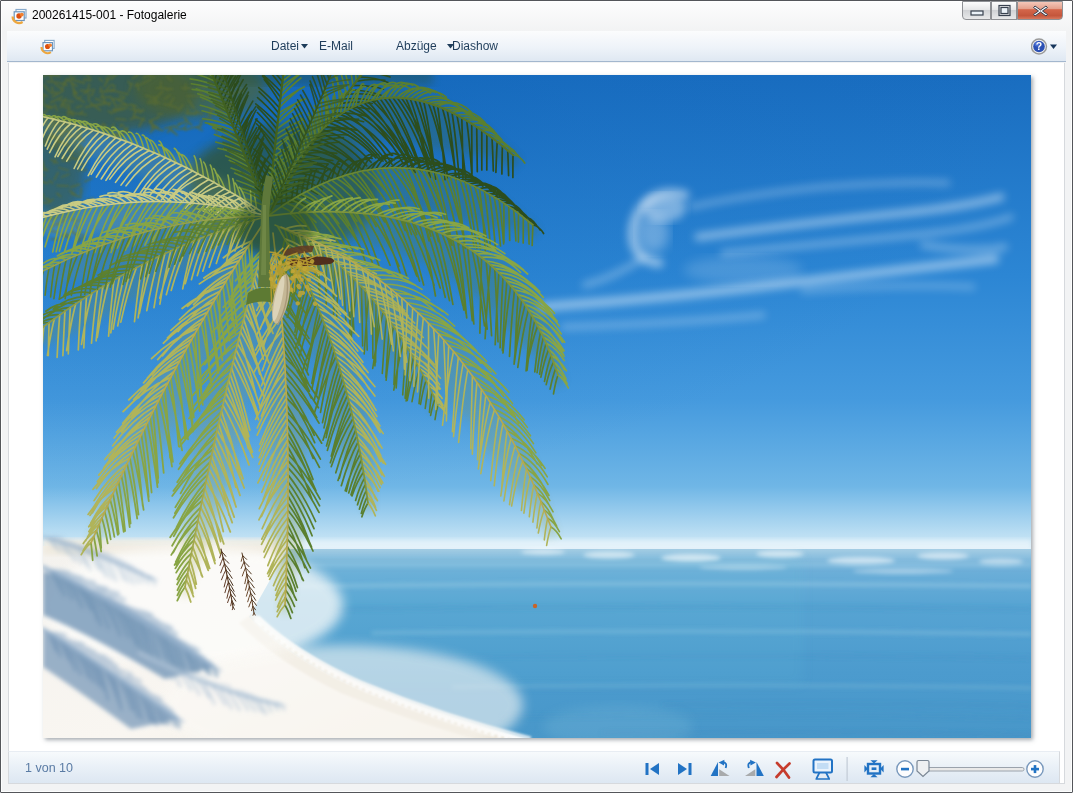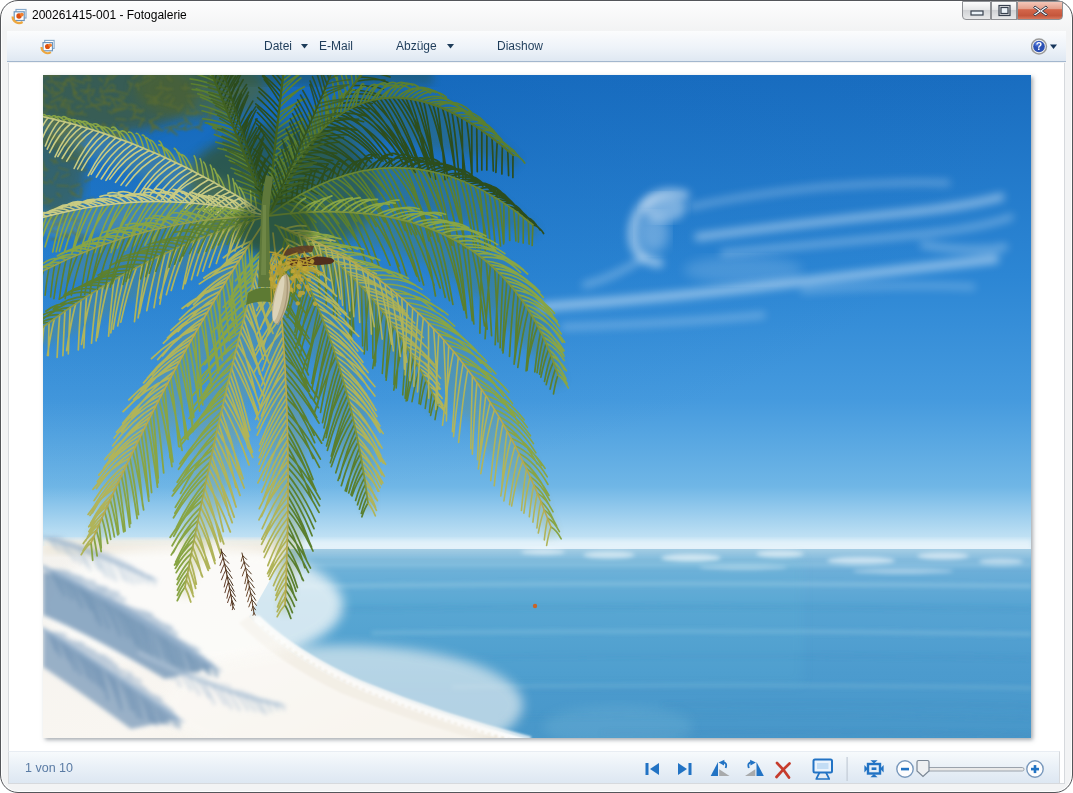--- a/index.html
+++ b/index.html
@@ -1,15 +1,15 @@
 <!DOCTYPE html>
 <html><head><meta charset="utf-8"><title>Fotogalerie</title><style>
 html,body{margin:0;padding:0;background:#fff;width:1073px;height:793px;overflow:hidden}
 *{box-sizing:border-box;font-family:"Liberation Sans",sans-serif}
-.win{position:absolute;left:0;top:0;width:1073px;height:793px;border-radius:18px;
+.win{position:absolute;left:0;top:0;width:1073px;height:793px;border-radius:1px;
  background:linear-gradient(#fdfdfd,#f2f3f4 30px);border:1px solid #54565a;
  box-shadow:inset 0 0 0 1px rgba(255,255,255,0.85)}
 .titlebar{position:absolute;left:0;top:0;width:100%;height:30px;}
 .tico{position:absolute;left:10px;top:7px}
 .ttxt{position:absolute;left:31px;top:7px;font-size:12px;color:#000}
 .btn{position:absolute;top:0;height:19px;border:1px solid #8e9094;background:linear-gradient(#fdfdfd,#e6e7e8 45%,#cfd1d4 46%,#e8e9ea);}
 .btn.min{right:81px;width:29px;border-radius:0 0 0 4px}
 .btn.max{right:55px;width:26px}
 .btn.cls{right:9px;width:46px;border-radius:0 0 4px 0;
  background:linear-gradient(#f3c7b9,#e4a08c 40%,#d4664a 45%,#c4563c 80%,#d8775c)}
@@ -45,30 +45,30 @@
         </svg></div>
  </div>
  <div class="menubar">
    <svg style="position:absolute;left:33px;top:8px" width="16" height="16" viewBox="0 0 17 17">
     <rect x="5" y="1.5" width="10" height="8.5" fill="#fff" stroke="#88aacc" stroke-width="1.2"></rect>
     <rect x="3.2" y="3.8" width="10" height="8.7" fill="#fdfdfd" stroke="#6c94bc" stroke-width="1.2"></rect>
     <circle cx="8" cy="8" r="2.7" fill="#dd5010"></circle>
         <circle cx="10.8" cy="6.6" r="1.9" fill="#f08030"></circle>
     <path d="M1.6,8.5 a6.5,6.5 0 0,0 10,5.5" stroke="#eda73f" stroke-width="2.2" fill="none"></path>
    </svg>
-   <span class="mi" style="left:257px">Datei</span>
+   <span class="mi" style="left:264px">Datei</span>
    <svg class="mi" style="left:294px;top:13px" width="7" height="5">
         <path d="M0,0 h7 l-3.5,4.5 Z" fill="#1e3c5a"></path>
       </svg>
    <span class="mi" style="left:312px">E-Mail</span>
    <span class="mi" style="left:389px">Abzüge</span>
    <svg class="mi" style="left:440px;top:13px" width="7" height="5">
         <path d="M0,0 h7 l-3.5,4.5 Z" fill="#1e3c5a"></path>
       </svg>
-   <span class="mi" style="left:490px">Diashow</span>
+   <span class="mi" style="left:445px">Diashow</span>
    <svg style="position:absolute;right:9px;top:7px" width="26" height="17" viewBox="0 0 26 17">
      <circle cx="8" cy="8.5" r="7.5" fill="#f0f0f0" stroke="#9a9a9a" stroke-width="1.4"></circle>
      <circle cx="8" cy="8.5" r="5.8" fill="#2b50b4"></circle>
      <circle cx="6" cy="6" r="2.5" fill="#5a7ce0" opacity="0.7"></circle>
      <text x="8" y="12.2" font-size="10.5" font-weight="bold" fill="#fff" text-anchor="middle">?</text>
      <path d="M19,6.5 h7 l-3.5,4.5 Z" fill="#17365c"></path>
    </svg>
  </div>
  <div class="content">
    <div class="photo">

